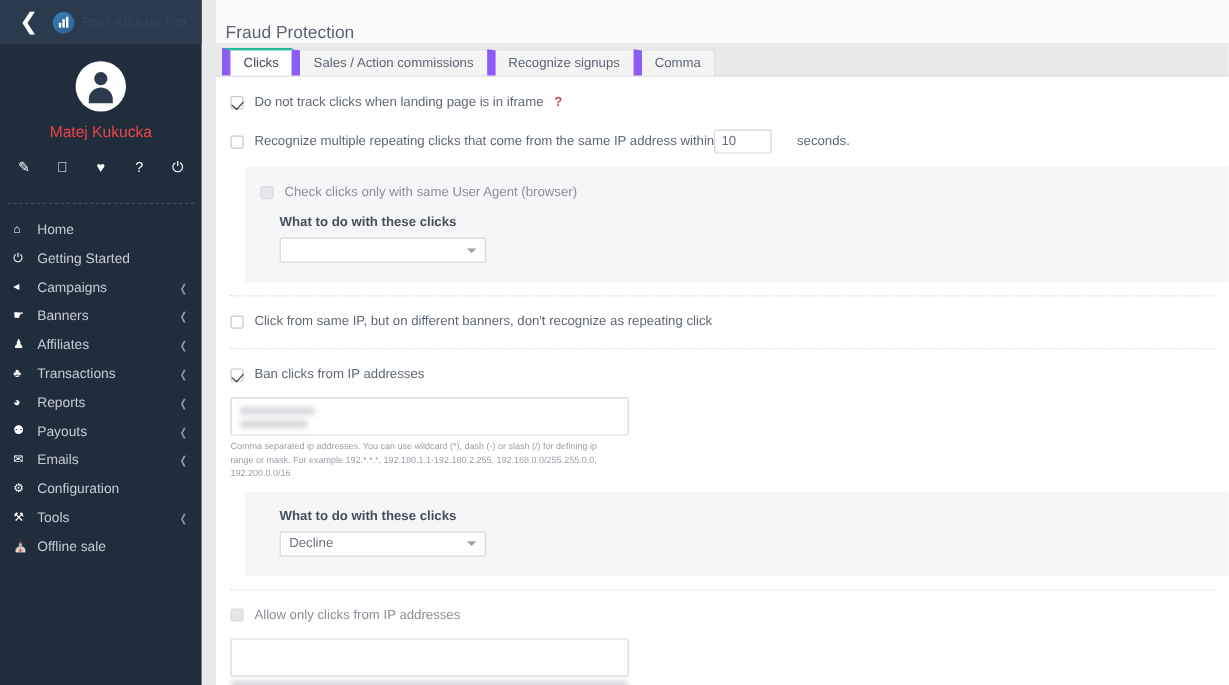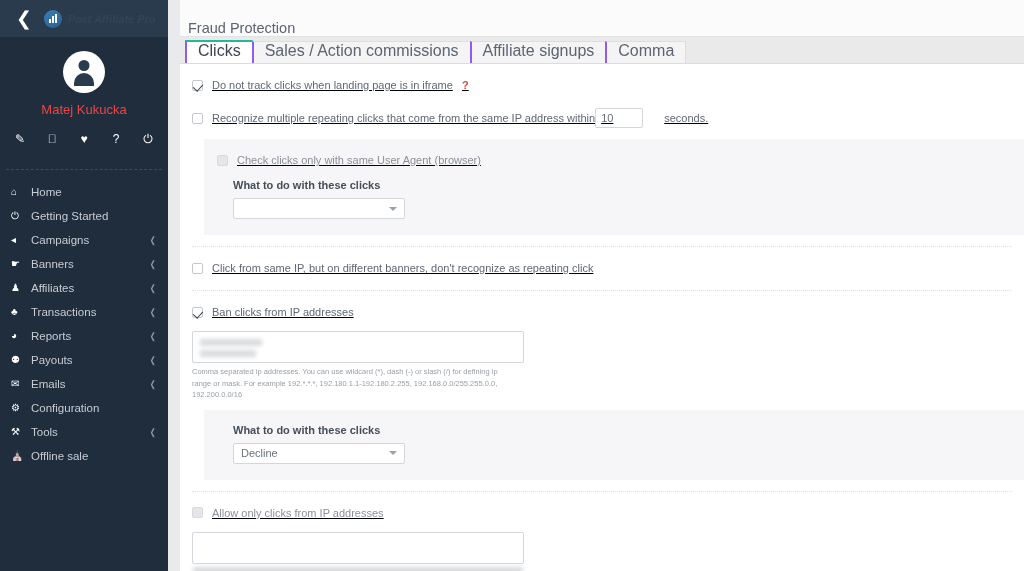--- a/index.html
+++ b/index.html
@@ -132,24 +132,24 @@
   .tabstrip {
     height: 27px; flex: 0 0 27px;
     background: #eaeaea;
     display: flex; align-items: flex-end;
     padding-left: 5px;
     border-bottom: 1px solid #dcdcdc;
   }
   .tab {
     height: 22px;
     padding: 0 11px;
-    display: flex; align-items: flex-start;
-    font-size: 16px; color: #5b6573;
+    display: flex; align-items: center;
+    font-size: 11px; color: #5b6573;
     background: #f4f4f4;
-    border-left: 2px solid #8b5cf6;
+    border-left: 7px solid #8b5cf6;
     border-right: 1px solid #dedede;
     border-top: 1px solid #dedede;
     margin-right: -1px;
     cursor: pointer;
     position: relative;
   }
   .tab.active {
     background: #ffffff;
     color: #3d4653;
     height: 23px;
@@ -161,21 +161,20 @@
     overflow: hidden;
     background: #ffffff;
     padding-top: 10px;
     position: relative;
   }
 
   .row {
     display: flex; align-items: center;
     padding: 0 0 0 12px;
     min-height: 22px;
-    text-decoration: underline;
   }
   .cbx {
     width: 11px; height: 11px; flex: 0 0 11px;
     border: 1px solid #c4c8cd;
     border-radius: 2px;
     background: #ffffff;
     margin-right: 9px;
     position: relative;
     cursor: pointer;
   }
@@ -391,21 +390,21 @@
     </div>
 
     <div class="tabstrip">
       <div class="tab active">
         <span>Clicks</span>
       </div>
       <div class="tab">
         <span>Sales / Action commissions</span>
       </div>
       <div class="tab">
-        <span>Affiliate signups</span>
+        <span>Recognize signups</span>
       </div>
       <div class="tab">
         <span>Comma</span>
       </div>
     </div>
 
     <div class="content">
 
       <div class="row" style="margin-bottom:11px;">
         <span class="cbx checked"></span>

